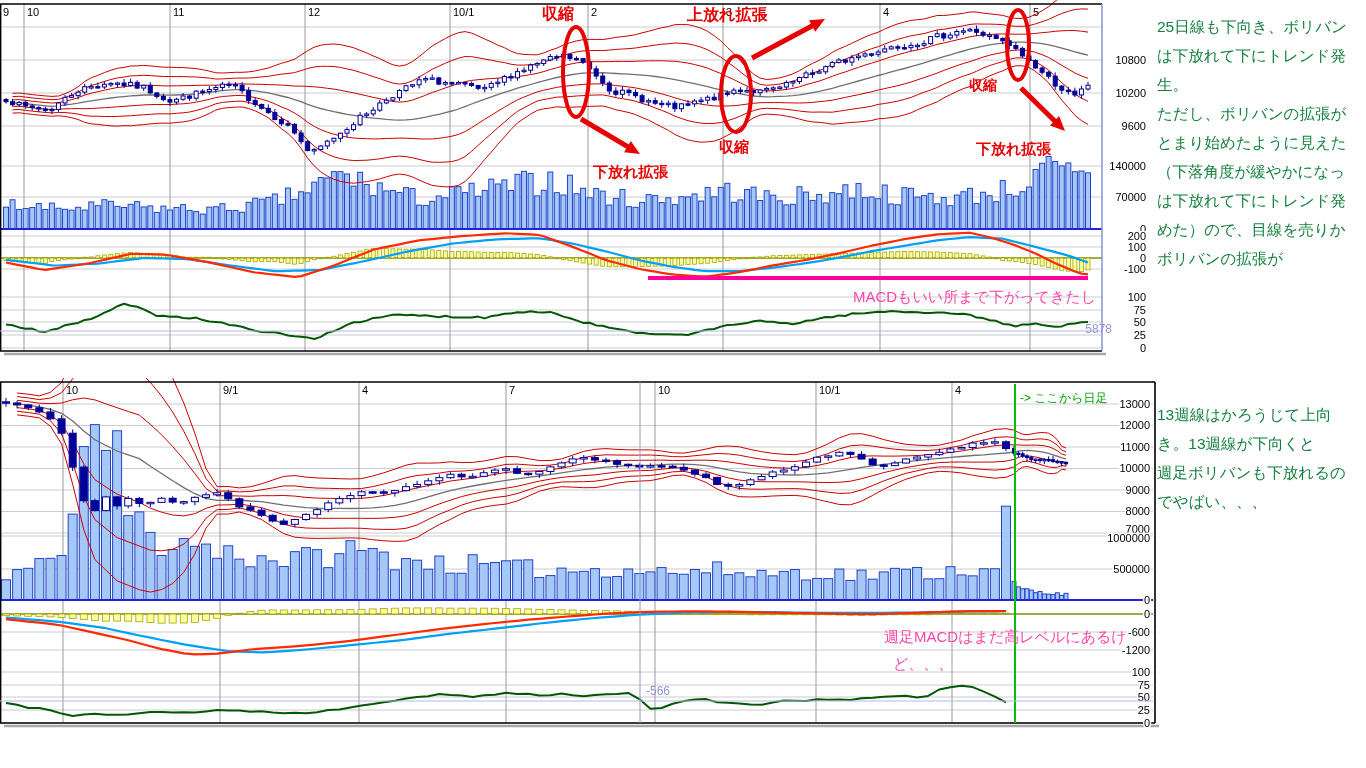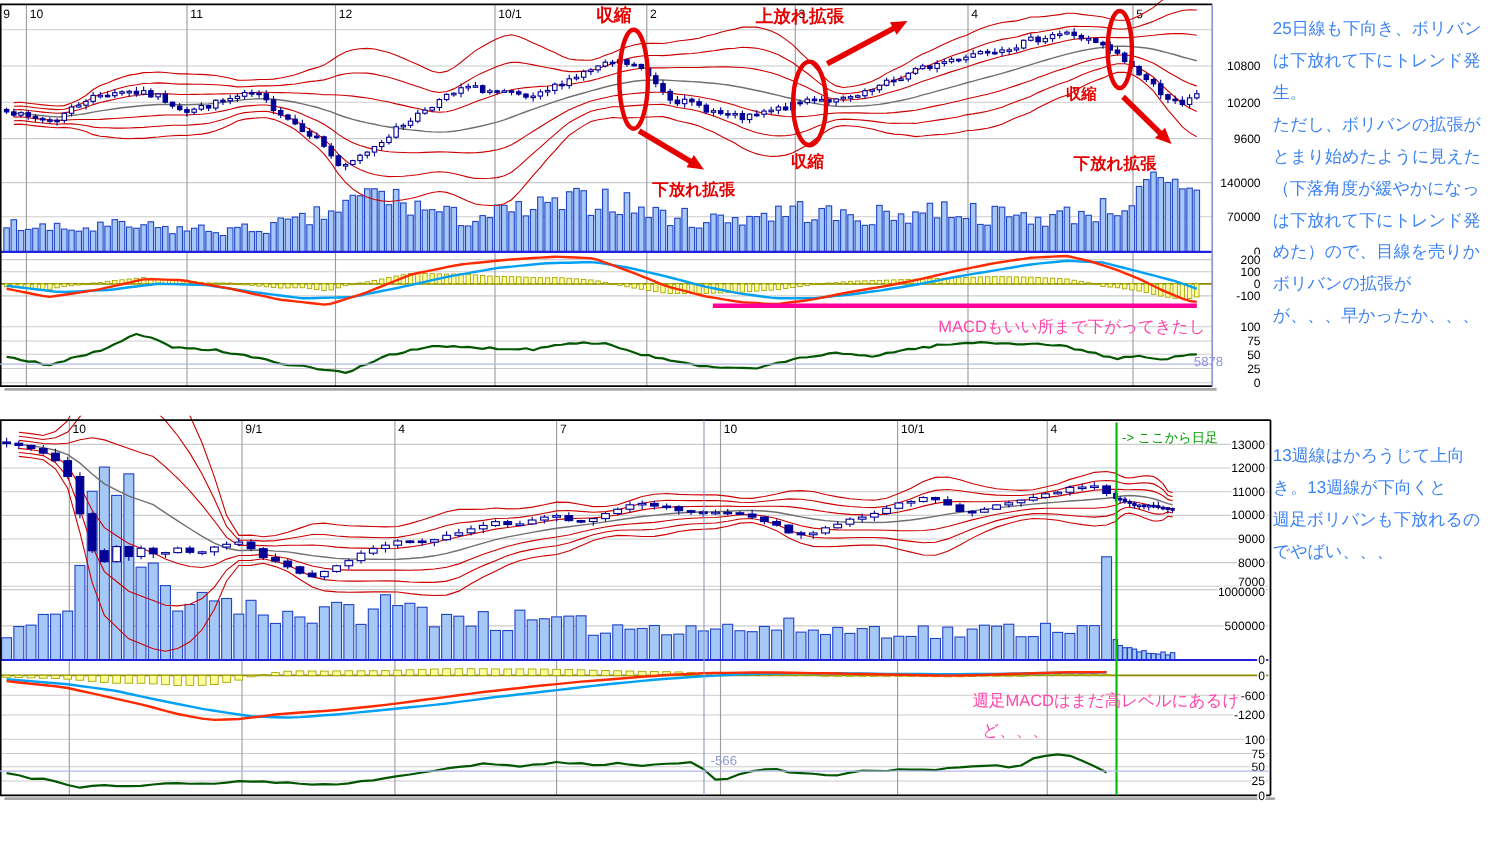--- a/index.html
+++ b/index.html
@@ -1,21 +1,21 @@
 <!DOCTYPE html>
 <html><head>
 <meta charset="utf-8">
 <style>
   html,body{margin:0;padding:0;background:#fff;}
   .stage{position:relative;width:1366px;height:768px;background:#fff;overflow:hidden;
          font-family:"Liberation Sans",sans-serif;}
   .chart-host{position:absolute;}
   svg{display:block;}
   svg text{font-family:"Liberation Sans",sans-serif;}
-  .notes{position:absolute;left:1157px;width:206px;color:#3b82f6;
+  .notes{position:absolute;left:1157px;width:206px;color:#15803d;
          font-size:15.5px;line-height:29px;letter-spacing:0px;}
   .notes div{white-space:nowrap;}
   .tick-label{paint-order:stroke;stroke:#ffffff;stroke-width:3px;}
 </style>
 </head>
 <body>
 
 <div class="stage">
   <div class="chart-host" style="left:0;top:0">
     <svg id="svg-daily" width="1150" height="362" viewBox="0 0 1150 362">
@@ -1286,21 +1286,20 @@
   <div class="notes" style="top:12px">
     <div>25日線も下向き、ボリバン</div>
     <div>は下放れて下にトレンド発</div>
     <div>生。</div>
     <div>ただし、ボリバンの拡張が</div>
     <div>とまり始めたように見えた</div>
     <div>（下落角度が緩やかになっ</div>
     <div>は下放れて下にトレンド発</div>
     <div>めた）ので、目線を売りか</div>
     <div>ボリバンの拡張が</div>
-    <div>が、、、早かったか、、、</div>
   </div>
 
   <div class="notes" style="top:400px">
     <div>13週線はかろうじて上向</div>
     <div>き。13週線が下向くと</div>
     <div>週足ボリバンも下放れるの</div>
     <div>でやばい、、、</div>
   </div>
 </div>
 

